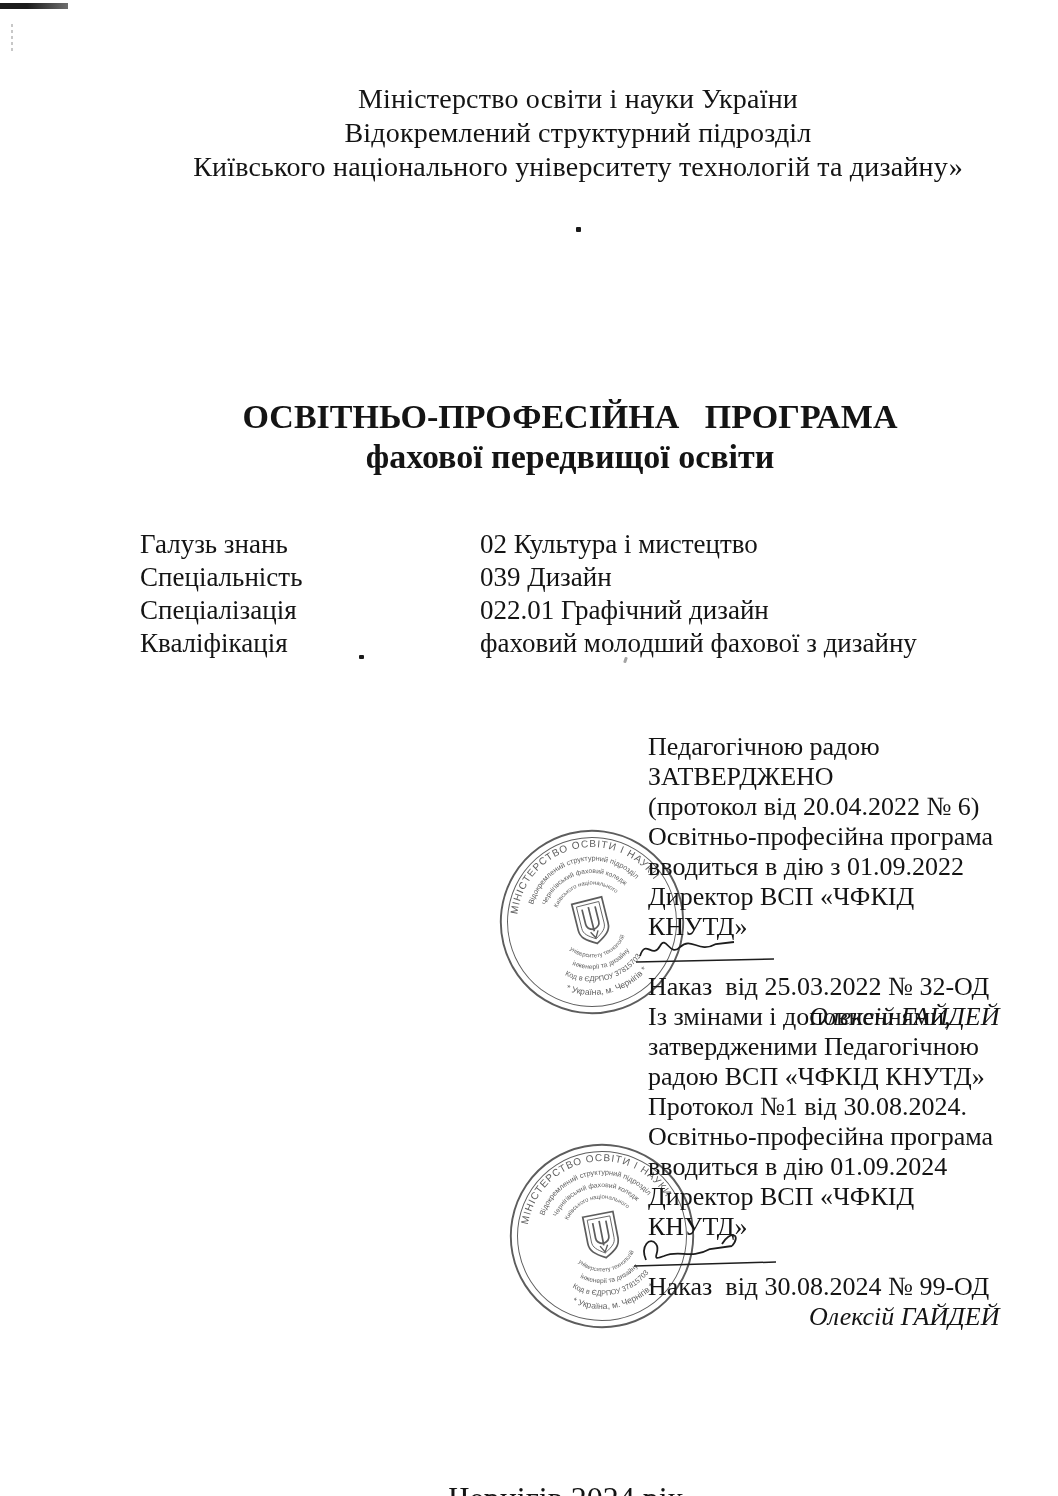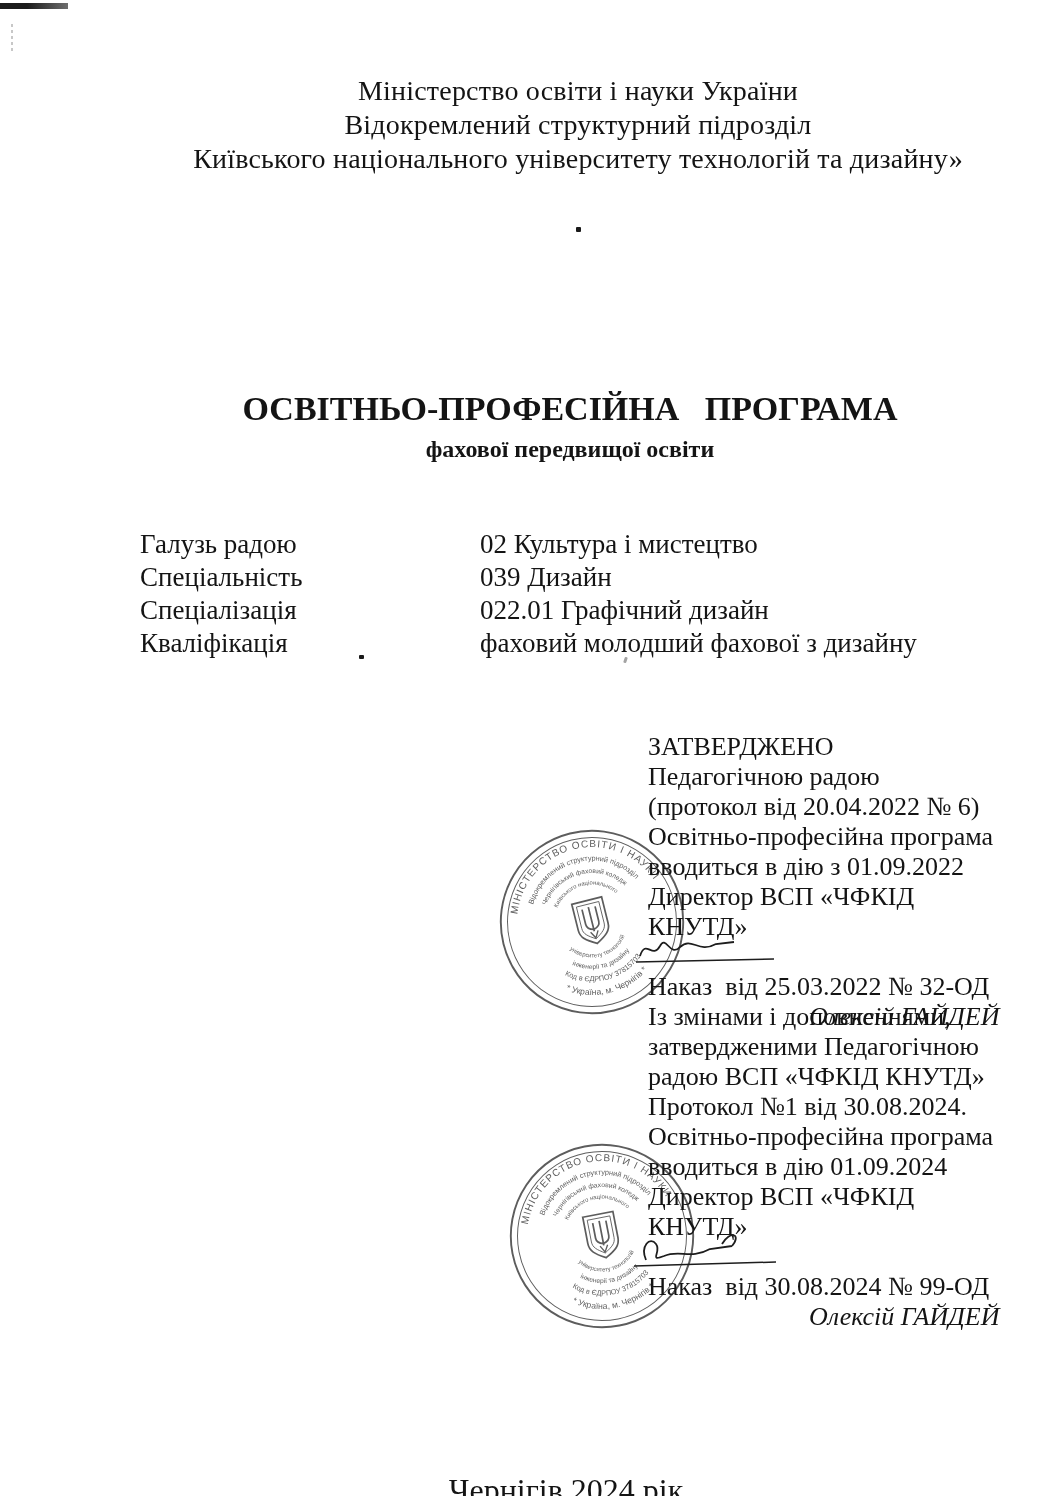--- a/index.html
+++ b/index.html
@@ -4,29 +4,29 @@
 <style>
   html,body { margin:0; padding:0; }
   body {
     width:1058px; height:1496px;
     background:#ffffff;
     font-family:"Liberation Serif", serif;
     color:#141414;
     position:relative;
     overflow:hidden;
   }
-  .centered { position:absolute; transform:translateX(-50%); text-align:center; white-space:nowrap; }
+  .centered { position:absolute; transform:translateX(-50%); text-align:center; white-space:nowrap;margin-top:8px; }
 
   
   .header { left:578px; top:74px; font-size:28px; line-height:34px; letter-spacing:0.2px; }
 
   
   .title { left:570px; top:390px; font-weight:bold; }
   .title-line { font-size:34px; line-height:38px; white-space:pre; }
-  .title-sub { font-size:24px; line-height:38px; margin-top:2px; }
+  .title-sub { font-size:34px; line-height:38px; margin-top:2px; }
 
   
   .fields { position:absolute; left:140px; top:528px; font-size:27px; line-height:33px; }
   .field-row { display:flex; }
   .field-label { width:340px; }
   .field-value { white-space:nowrap; }
 
   
   .approval { position:absolute; left:648px; top:732px; font-size:26px; line-height:30px; z-index:3; }
   .approval-line { white-space:pre; height:30px; }
@@ -68,21 +68,21 @@
   <div>Київського національного університету технологій та дизайну»</div>
 </div>
 
 <div class="title centered">
   <div class="title-line">ОСВІТНЬО-ПРОФЕСІЙНА   ПРОГРАМА</div>
   <div class="title-line title-sub">фахової передвищої освіти</div>
 </div>
 
 <div class="fields">
   <div class="field-row">
-    <div class="field-label">Галузь радою</div>
+    <div class="field-label">Галузь знань</div>
     <div class="field-value">02 Культура і мистецтво</div>
   </div>
   <div class="field-row">
     <div class="field-label">Спеціальність</div>
     <div class="field-value">039 Дизайн</div>
   </div>
   <div class="field-row">
     <div class="field-label">Спеціалізація</div>
     <div class="field-value">022.01 Графічний дизайн</div>
   </div>
@@ -137,22 +137,22 @@
   <text font-size="6.2"><textPath href="#arcBotD" startOffset="50%" text-anchor="middle">університету технологій</textPath></text>
   <g stroke="#3a3a3a" fill="none">
     <path d="M84,77 h32 v28 c0,8 -5,12 -16,18 c-11,-6 -16,-10 -16,-18 z" stroke-width="1.8"></path>
     <path d="M88,81 h24 v23 c0,6 -4,9 -12,14 c-8,-5 -12,-8 -12,-14 z" stroke-width="0.9"></path>
     <path d="M100,84 v26 M93,85 v16 c0,4 3,6 7,7 M107,85 v16 c0,4 -3,6 -7,7" stroke-width="1.8"></path>
     <path d="M96,110 l4,7 l4,-7" stroke-width="1.4"></path>
   </g>
 </svg>
 
 <div class="approval">
+  <div class="approval-line">Педагогічною радою</div>
   <div class="approval-line">ЗАТВЕРДЖЕНО</div>
-  <div class="approval-line">Педагогічною радою</div>
   <div class="approval-line">(протокол від 20.04.2022 № 6)</div>
   <div class="approval-line">Освітньо-професійна програма</div>
   <div class="approval-line">вводиться в дію з 01.09.2022</div>
   <div class="approval-line">Директор ВСП «ЧФКІД</div>
   <div class="approval-line">КНУТД»</div>
   <div class="approval-line sig-line">
     <svg class="sig-svg" width="150" height="42" viewBox="0 0 150 42">
       <path d="M6,26 C12,8 18,30 26,16 C32,4 36,28 46,17 C58,6 64,24 82,14 L100,12" fill="none" stroke="#1d1d1d" stroke-width="1.8"></path>
       <path d="M2,32 L140,29" stroke="#1d1d1d" stroke-width="1.5" fill="none"></path>
     </svg>

